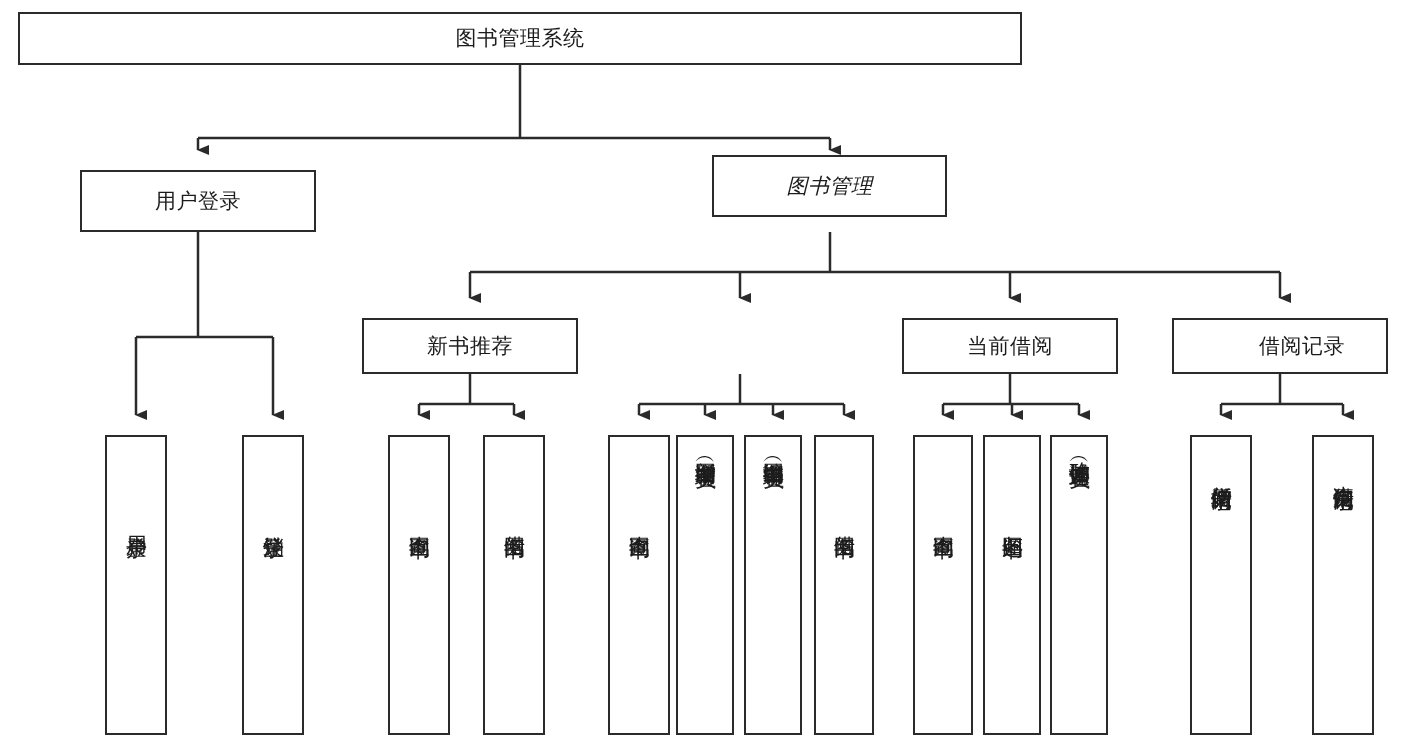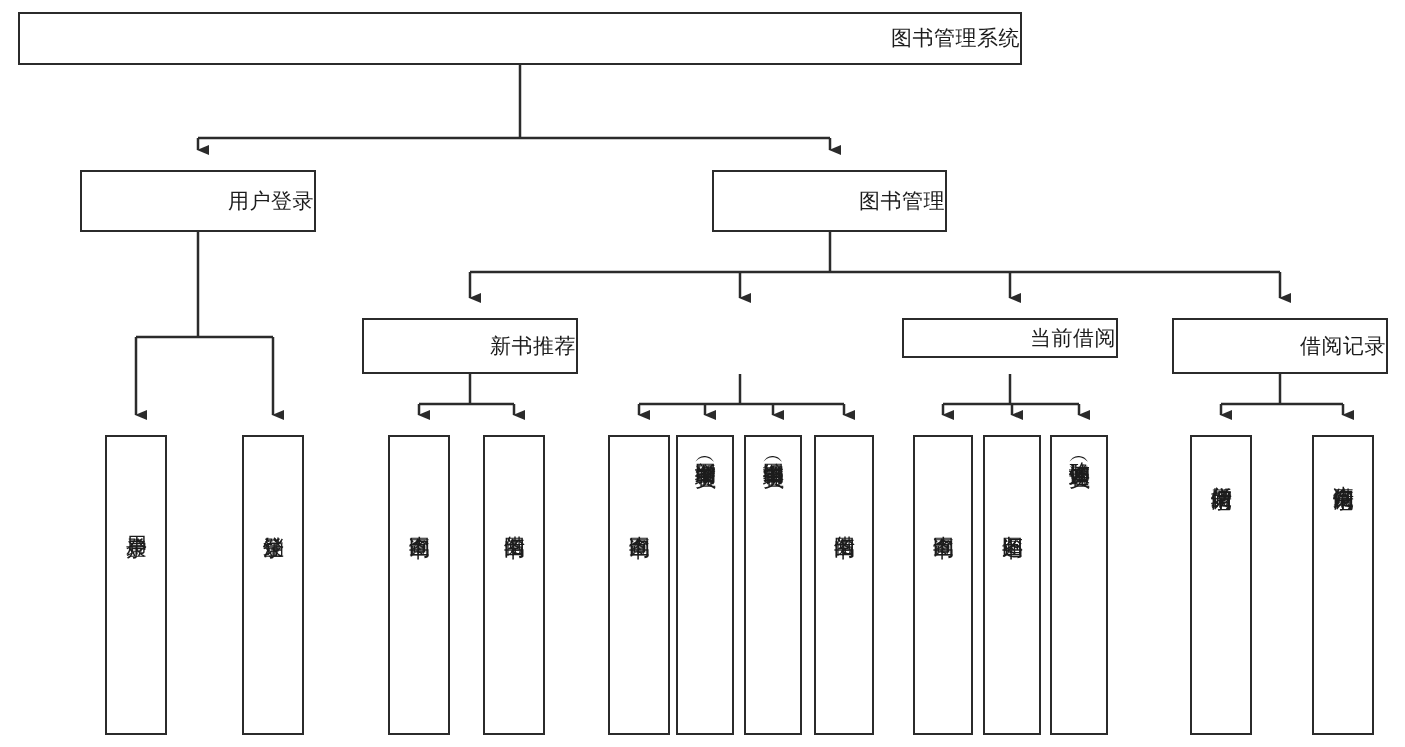--- a/index.html
+++ b/index.html
@@ -25,21 +25,21 @@
     height: 747px;
     pointer-events: none;
   }
   .node {
     position: absolute;
     box-sizing: border-box;
     border: 2px solid #2b2b2b;
     background: #ffffff;
     display: flex;
     align-items: center;
-    justify-content: flex-end;
+    justify-content: center;
     color: #1c1c1c;
     z-index: 2;
   }
   .node .label {
     font-size: 21px;
     line-height: 1.15;
     letter-spacing: 0.5px;
     white-space: nowrap;
   }
   .node.vertical {
@@ -129,28 +129,28 @@
     </g>
   </svg>
 
   <div class="node" style="left:18px; top:12px; width:1004px; height:53px;">
     <span class="label">图书管理系统</span>
   </div>
 
   <div class="node" style="left:80px; top:170px; width:236px; height:62px;">
     <span class="label">用户登录</span>
   </div>
-  <div class="node" style="left:712px; top:170px; width:235px; height:62px;">
+  <div class="node" style="left:712px; top:155px; width:235px; height:62px;font-style:italic;">
     <span class="label">图书管理</span>
   </div>
 
   <div class="node" style="left:362px; top:318px; width:216px; height:56px;">
     <span class="label">新书推荐</span>
   </div>
-  <div class="node" style="left:902px; top:318px; width:216px; height:40px;">
+  <div class="node" style="left:902px; top:318px; width:216px; height:56px;">
     <span class="label">当前借阅</span>
   </div>
   <div class="node" style="left:1172px; top:318px; width:216px; height:56px;padding-left:44px;">
     <span class="label">借阅记录</span>
   </div>
 
   <div class="node vertical mid" style="left:105px; top:435px; width:62px; height:300px;">
     <span class="label">用户登录</span>
   </div>
   <div class="node vertical mid" style="left:242px; top:435px; width:62px; height:300px;">

